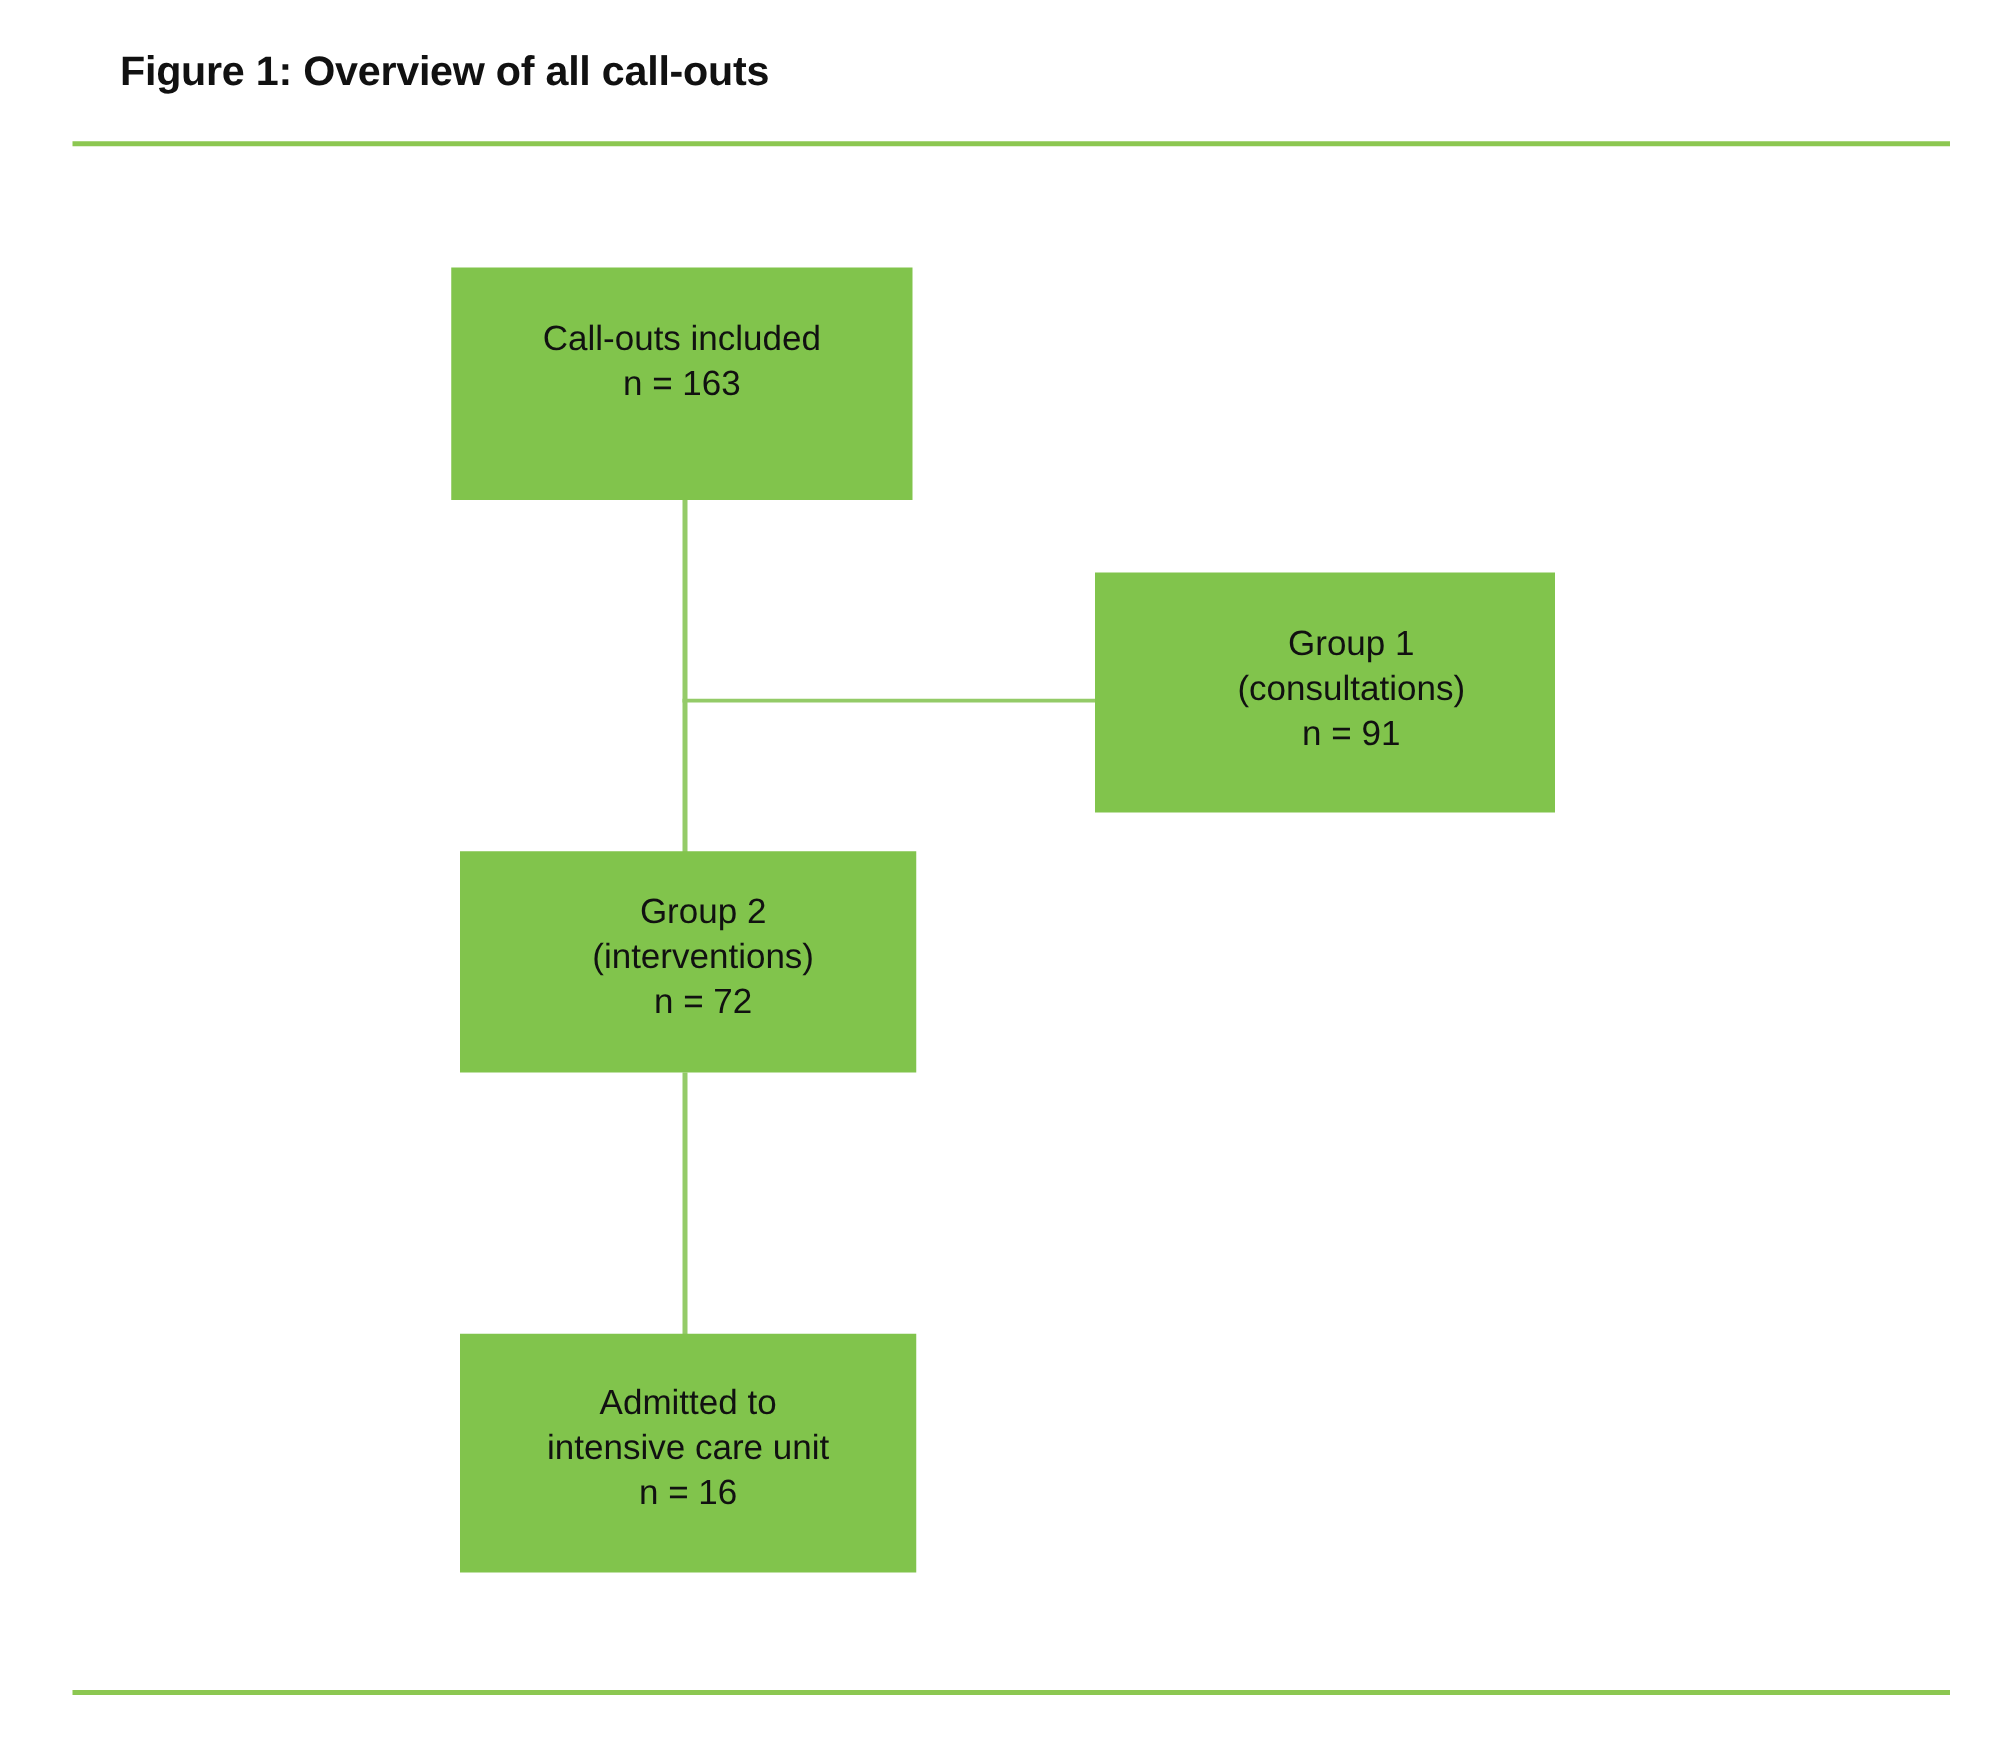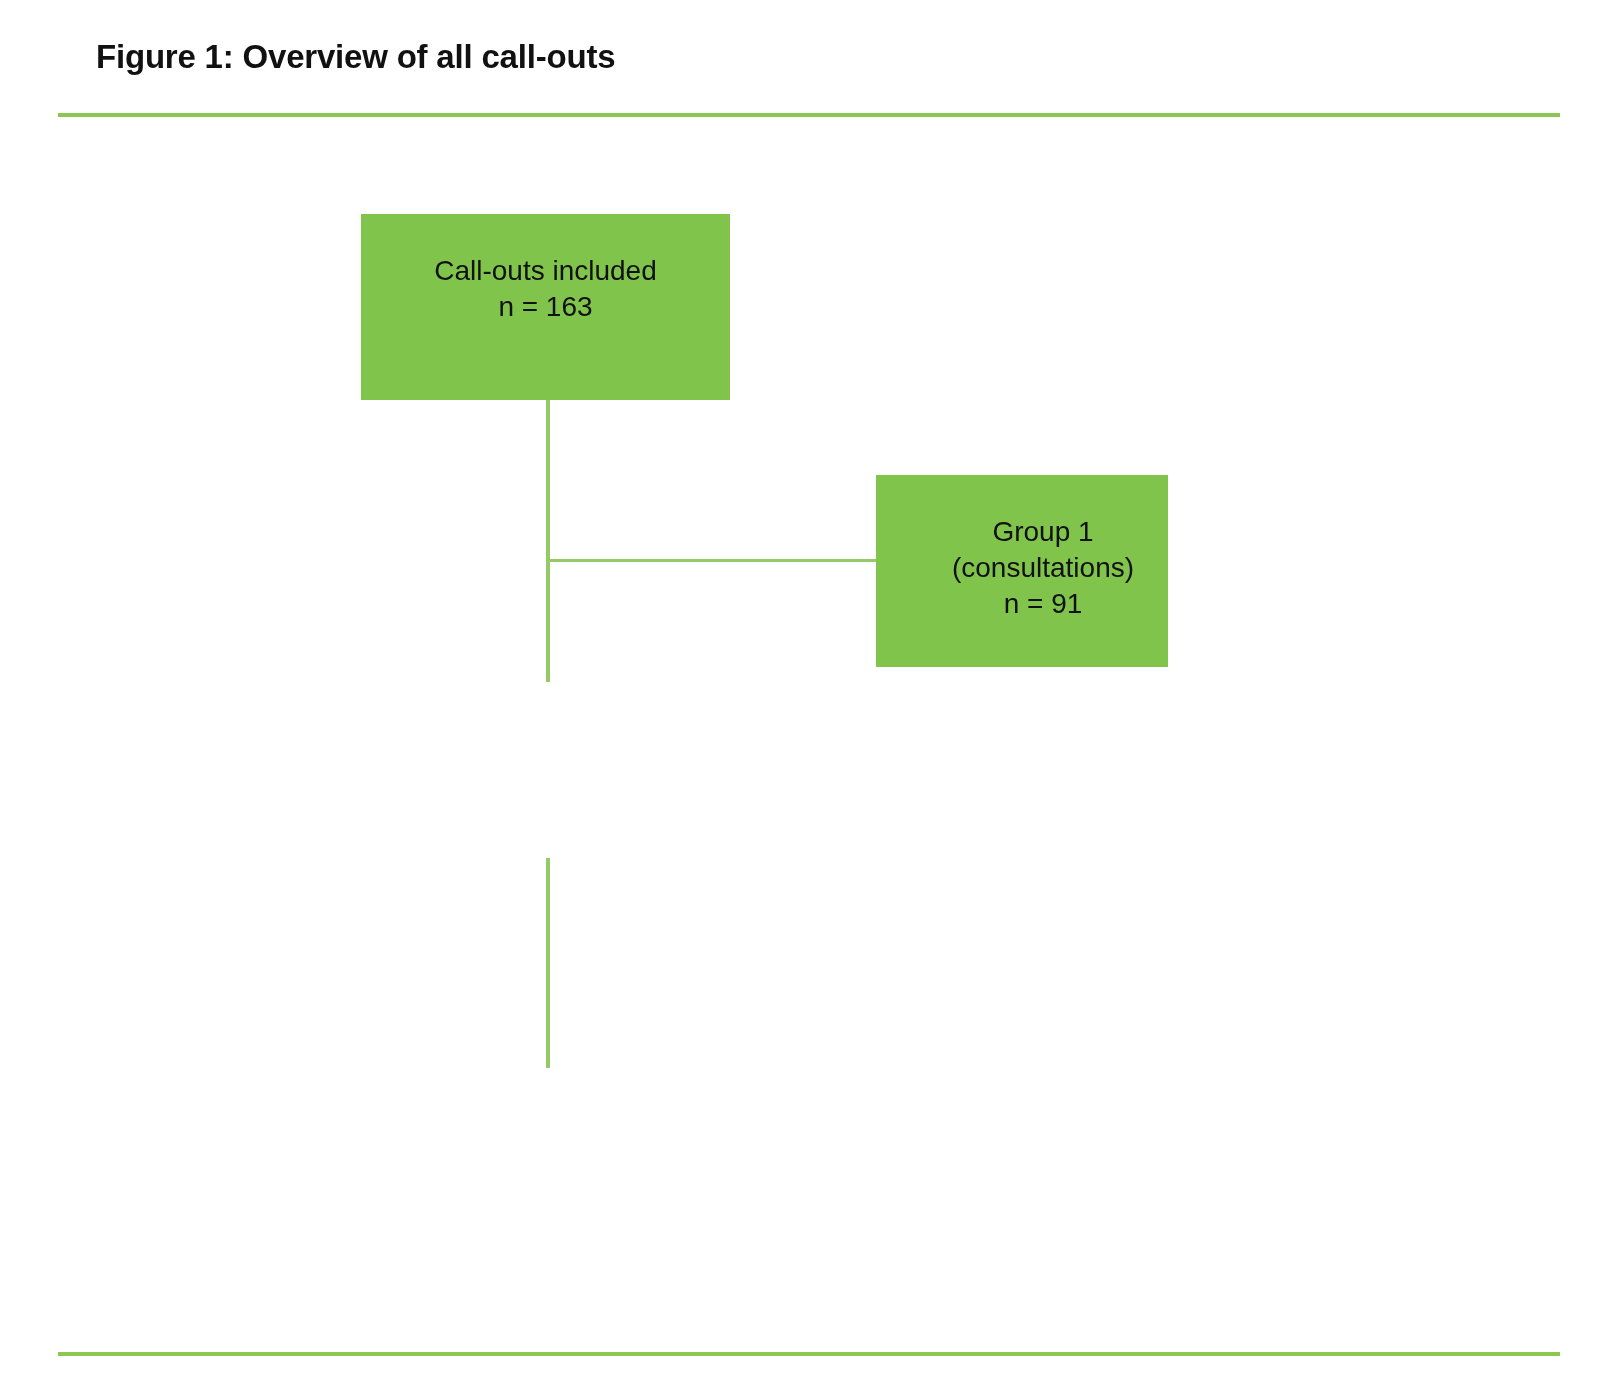--- a/index.html
+++ b/index.html
@@ -80,22 +80,22 @@
     width: 369px;
     height: 186px;
   }
   .node-included .node-text {
     transform: translateY(-18px);
   }
 
   
   .node-group1 {
     left: 876px;
-    top: 475px;
-    width: 292px;
+    top: 458px;
+    width: 368px;
     height: 192px;
   }
   .node-group1 .node-text {
     transform: translate(21px, -3px);
   }
 
   
   .node-group2 {
     left: 368px;
     top: 681px;
@@ -163,17 +163,27 @@
     <div class="node-text">Call-outs included
 n = 163</div>
   </div>
 
   <div class="node node-group1">
     <div class="node-text">Group 1
 (consultations)
 n = 91</div>
   </div>
 
+  <div class="node node-group2">
+    <div class="node-text">Group 2
+(interventions)
+n = 72</div>
+  </div>
 
+  <div class="node node-icu">
+    <div class="node-text">Admitted to
+intensive care unit
+n = 16</div>
+  </div>
 
 </div>
 
 <div class="rule rule-bottom"></div>
 
 </body></html>

